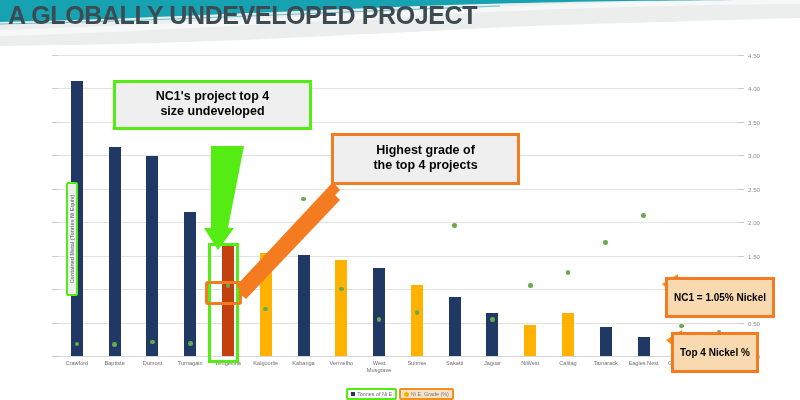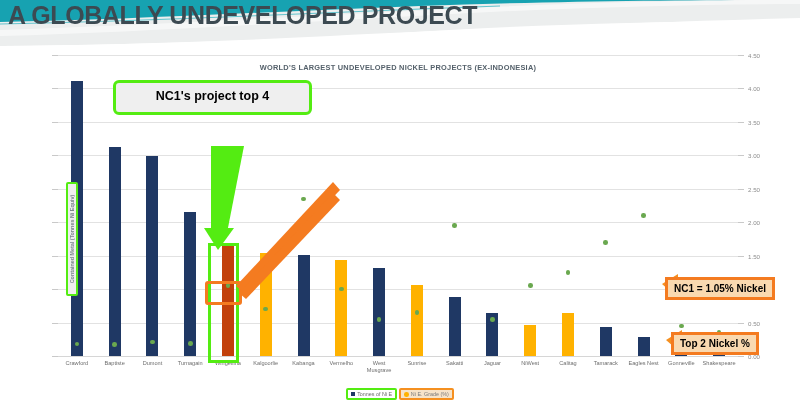--- a/index.html
+++ b/index.html
@@ -63,31 +63,31 @@
     padding:1px 3px;border-radius:2px;margin:0 1px;
   }
   .leg-item.green{border:2px solid #54ec12;background:#fff;}
   .leg-item.orange{border:2px solid #f59020;background:#f6e3c9;color:#7a7a7a;}
   .leg-sq{display:inline-block;width:4px;height:4px;background:#1f3864;margin-right:2px;vertical-align:middle;}
   .leg-ci{display:inline-block;width:4.6px;height:4.6px;border-radius:50%;background:#ffb200;margin-right:2px;vertical-align:middle;}
 
   
   .callout{
     position:absolute;background:#efefef;text-align:center;
-    font-weight:bold;color:#000;z-index:6;line-height:1.18;border-radius:6px;
+    font-weight:bold;color:#000;z-index:6;line-height:1.18;
   }
   .callout.green{border:3px solid #54ec12;}
   .callout.orange{border:3px solid #f47b20;}
 
   #co-size{left:113px;top:80px;width:189px;padding:6px 2px 8px;font-size:12.5px;}
   #co-grade{left:331px;top:133px;width:179px;padding:7px 2px 9px;font-size:12.5px;}
 
   .tag{
     position:absolute;background:#f9d9b0;border:3px solid #f47b20;
-    font-size:10px;font-weight:bold;color:#000;padding:3px 6px;
+    font-size:10px;font-weight:bold;color:#000;padding:12px 6px;
     white-space:nowrap;z-index:6;
   }
   #tag-nc1{left:665px;top:277px;}
   #tag-top4{left:671px;top:332px;}
 
   .anno-svg{position:absolute;left:0;top:0;width:800px;height:400px;pointer-events:none;z-index:5;}
 
   .hl-box{position:absolute;z-index:4;}
   #hl-bar{left:208px;top:243px;width:25px;height:114px;border:3px solid #54ec12;}
   #hl-dot{left:205px;top:281px;width:31px;height:18px;border:3.5px solid #f47b20;border-radius:3px;}
@@ -101,21 +101,20 @@
     <svg class="hdr-svg" width="800" height="46" viewBox="0 0 800 46">
       <path d="M0,0 L800,0 L800,10 C640,14 470,10 330,22 C200,33 90,41 0,44 Z" fill="#17a2b1"></path>
       <path d="M0,22 C120,20 260,12 420,6 C560,1 700,0 800,0 L800,22 C690,20 540,24 400,33 C270,41 120,45 0,46 Z" fill="#eceeee"></path>
       <path d="M0,30 C140,26 300,16 470,8 C600,2 710,0 800,0 L800,4 C700,4 590,7 470,13 C300,22 140,32 0,36 Z" fill="#ffffff" opacity="0.55"></path>
       <path d="M0,46 L800,46 L800,18 C660,22 480,28 330,36 C210,42 100,45 0,46 Z" fill="#ffffff"></path>
       <path d="M0,24 C160,21 330,12 500,6" fill="none" stroke="#37b6c3" stroke-width="0.9" opacity="0.85"></path>
     </svg>
     <div class="slide-title">A GLOBALLY UNDEVELOPED PROJECT</div>
   </div>
 
-  <div class="chart-title">WORLD'S LARGEST UNDEVELOPED NICKEL PROJECTS (EX-INDONESIA)</div>
 
   <div class="plot" id="plot">
       <div class="gridline base" style="top: 301px;"></div>
       <div class="tick-mark" style="top: 301px; left: -6px;"></div>
       <div class="tick-r" style="top: 297.8px; left: 690px;">0.00</div>
       <div class="tick-mark" style="top: 301px; left: 680px;"></div>
       <div class="gridline" style="top: 268px;"></div>
       <div class="tick-mark" style="top: 268px; left: -6px;"></div>
       <div class="tick-r" style="top: 264.8px; left: 690px;">0.50</div>
       <div class="tick-mark" style="top: 268px; left: 680px;"></div>
@@ -229,19 +228,24 @@
     <path d="M333,182 L236,286 L243,292 L340,190 Z" fill="#f47b20"></path>
     <path d="M333,193 L239,293 L246,299 L340,200 Z" fill="#f47b20"></path>
 
     <path d="M662,284 L678,274 L678,280 L700,280 L700,292 L678,292 L678,298 Z" fill="#f59020"></path>
 
     <path d="M666,340 L682,330 L682,336 L704,336 L704,348 L682,348 L682,354 Z" fill="#f59020"></path>
   </svg>
 
   <div class="callout green" id="co-size">
     <div>NC1's project top 4</div>
-  </div>
-
+    <div>size undeveloped</div>
+  </div>
+
+  <div class="callout orange" id="co-grade">
+    <div>Highest grade of</div>
+    <div>the top 4 projects</div>
+  </div>
 
   <div class="tag" id="tag-nc1">NC1 = 1.05% Nickel</div>
-  <div class="tag" id="tag-top4">Top 2 Nickel %</div>
+  <div class="tag" id="tag-top4">Top 4 Nickel %</div>
 
 </div>
 
 </body></html>

